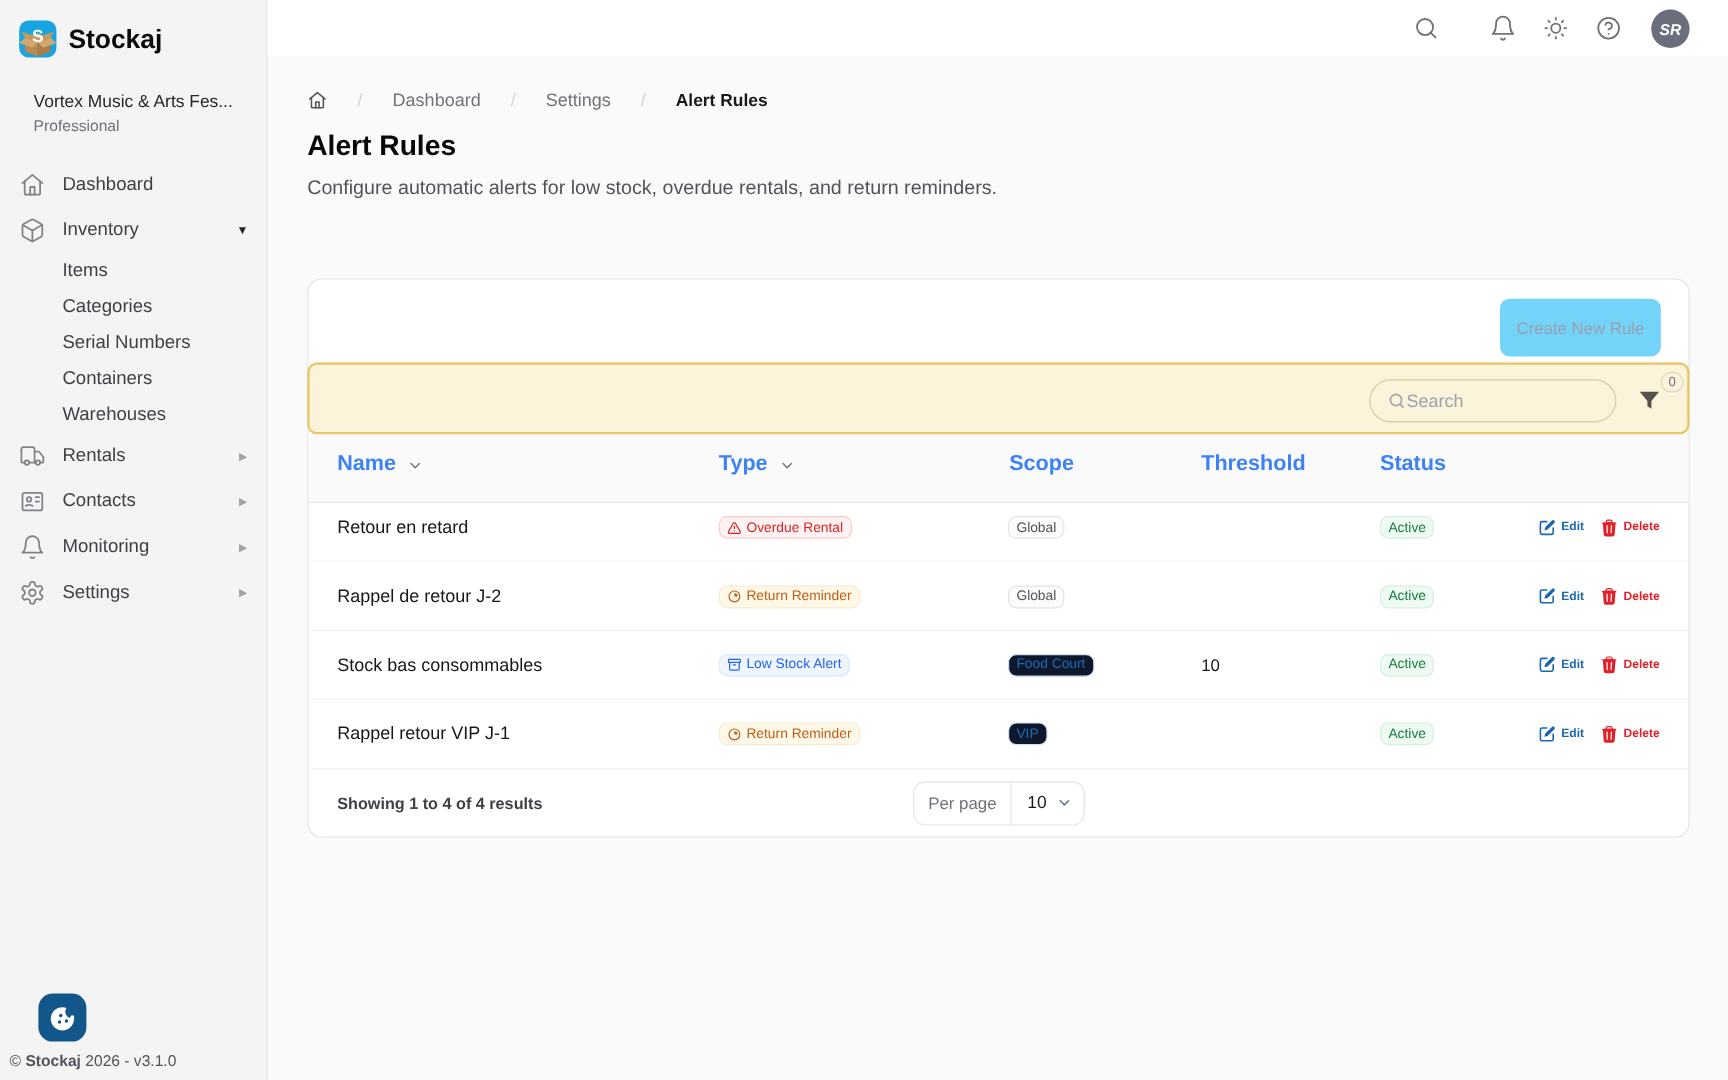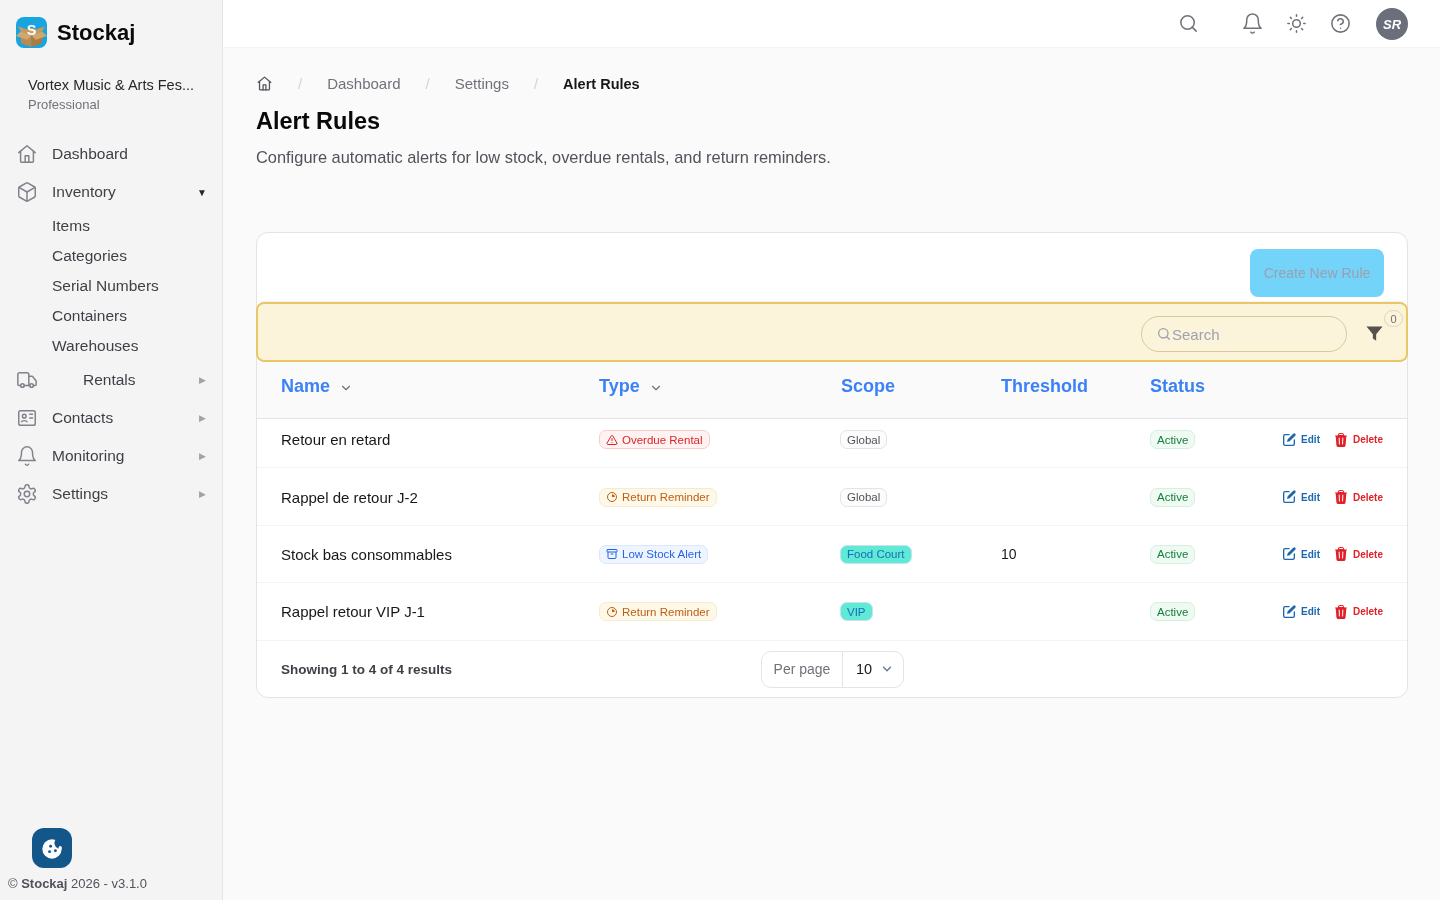--- a/index.html
+++ b/index.html
@@ -57,21 +57,21 @@
 .c-type { left:342px; }
 .c-scope { left:583px; }
 .c-thresh { left:744px; font-size:14px; color:#18181b; }
 .c-status { left:893px; }
 .c-actions { right:24px; }
 .badge { display:inline-flex; align-items:center; height:19px; padding:0 6px; border-radius:7px; font-size:11.5px; font-weight:500; border:1px solid transparent; }
 .badge svg { width:12px; height:12px; margin-right:4px; }
 .b-red { color:#dc2626; background:#fef2f2; border-color:#fecaca; }
 .b-amber { color:#c05e13; background:#fef8e9; border-color:#f7ebcf; }
 .b-blue { color:#2563eb; background:#eef5fe; border-color:#d9e7fc; }
-.b-scope { color:#1b6cb8; background:#5eead4; border-color:#cbdff6; }
+.b-scope { color:#1b6cb8; background:#0f172a; border-color:#cbdff6; }
 .b-gray { color:#52525b; background:#fcfcfc; border-color:#e4e4e7; }
 .b-green { color:#15803d; background:#effaf3; border-color:#d4f0de; }
 .act { display:flex; align-items:center; font-size:10px; font-weight:bold; }
 .act svg { width:16px; height:16px; margin-right:4px; }
 .a-edit { color:#1a67b0; }
 .a-del { color:#e02128; margin-left:13px; }
 
 
 .card-foot { position:absolute; left:0; top:407.6px; width:1150px; height:57px; }
 .showing { position:absolute; left:24px; top:0; height:57px; display:flex; align-items:center; font-size:13.5px; font-weight:bold; color:#3f3f46; }
@@ -121,21 +121,21 @@
         <path d="M12 22V12"></path>
       </svg>
     <span class="lbl">Inventory</span>
     <span class="caret-down">▼</span>
   </div>
   <div class="nav-sub" style="top:217px;">Items</div>
   <div class="nav-sub" style="top:247px;">Categories</div>
   <div class="nav-sub" style="top:277px;">Serial Numbers</div>
   <div class="nav-sub" style="top:307px;">Containers</div>
   <div class="nav-sub" style="top:337px;">Warehouses</div>
-  <div class="nav-item" style="top:362px;gap:31px;">
+  <div class="nav-item" style="top:362px;">
     <svg viewBox="0 0 24 24" fill="none" stroke="currentColor" stroke-width="1.6" stroke-linecap="round" stroke-linejoin="round">
         <path d="M14 18V6a2 2 0 0 0-2-2H4a2 2 0 0 0-2 2v11a1 1 0 0 0 1 1h2"></path>
         <path d="M15 18H9"></path>
         <path d="M19 18h2a1 1 0 0 0 1-1v-3.65a1 1 0 0 0-.22-.62l-3.48-4.35a1 1 0 0 0-.78-.38H14"></path>
         <circle cx="17" cy="18" r="2"></circle>
         <circle cx="7" cy="18" r="2"></circle>
       </svg>
     <span class="lbl">Rentals</span>
     <span class="caret-right">▶</span>
   </div>

